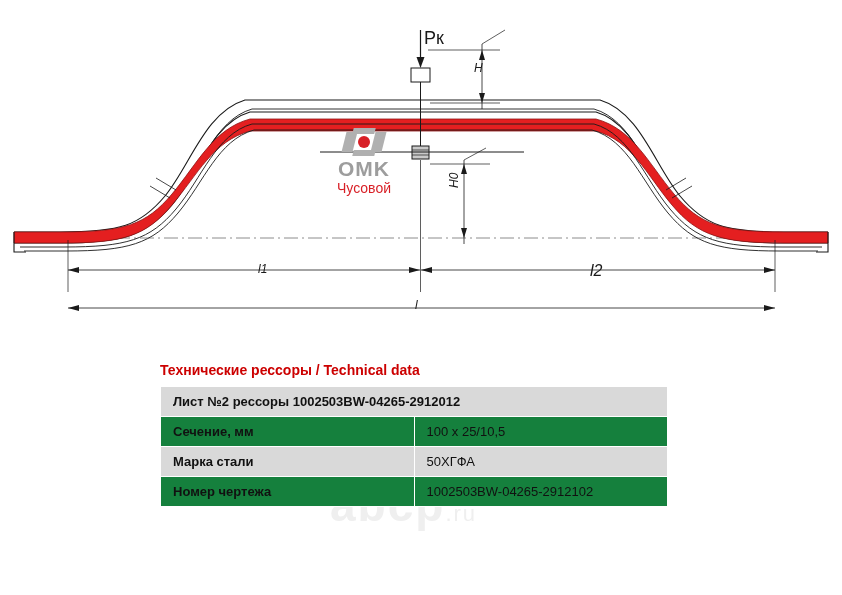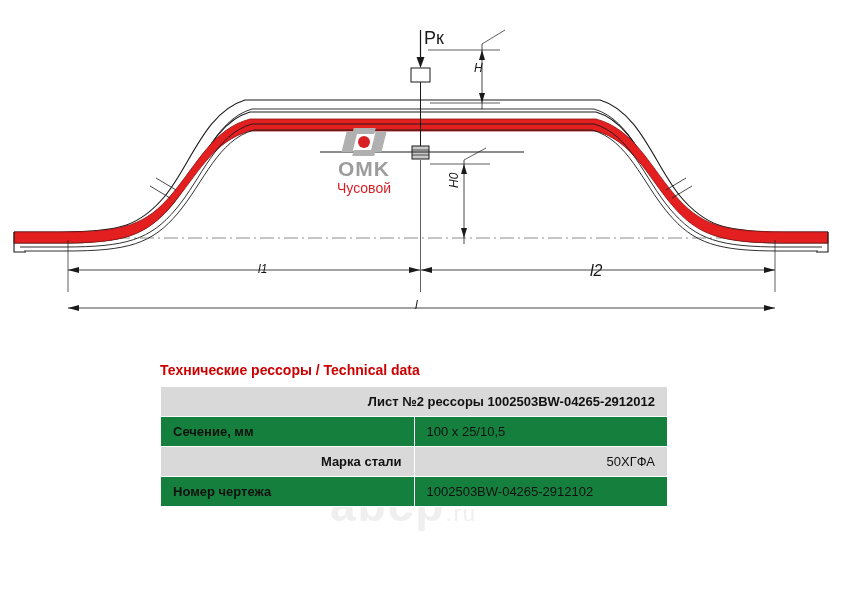--- a/index.html
+++ b/index.html
@@ -121,21 +121,21 @@
     table-layout: fixed;
   }
   table.spec td {
     border: 1px solid #ffffff;
     height: 29px;
     padding: 0 12px;
     font-size: 13px;
     color: #111;
     vertical-align: middle;
   }
-  table.spec tr.shaded td { background: #d9d9d9; text-align: right; }
+  table.spec tr.shaded td { background: #d9d9d9; }
   table.spec tr.plain td  { background: #15803d; }
   table.spec td.k { width: 248px; font-weight: bold; }
   table.spec td.v { width: 260px; margin-top: 36px; }
   table.spec td.span { font-weight: bold; }
 </style>
 </head>
 <body>
 
 <div id="stage">
 

